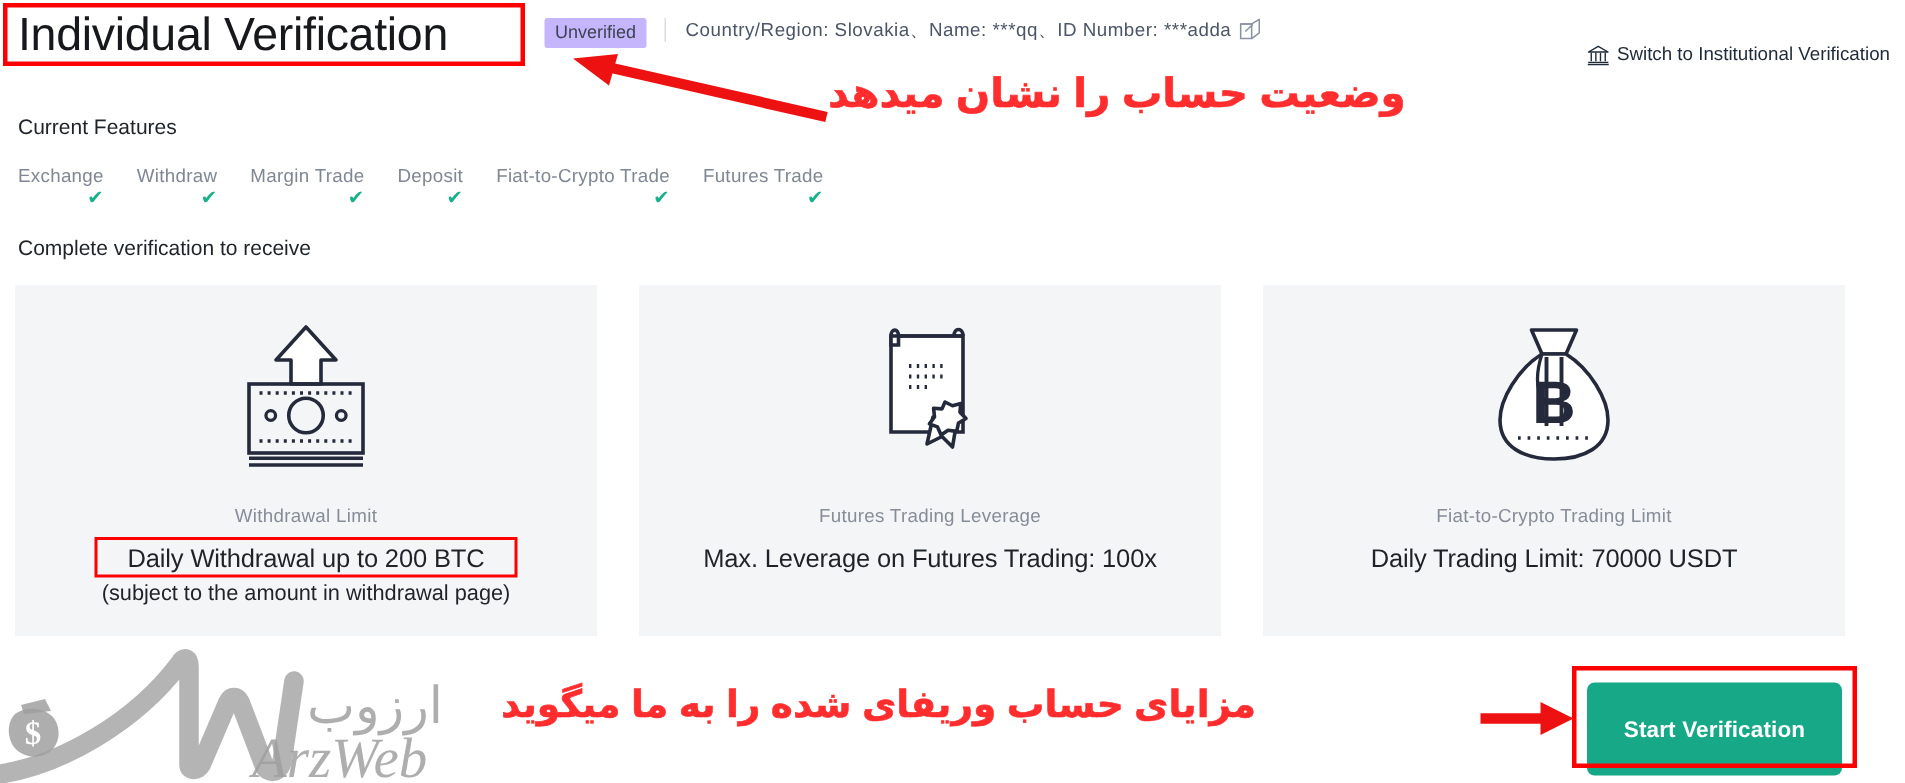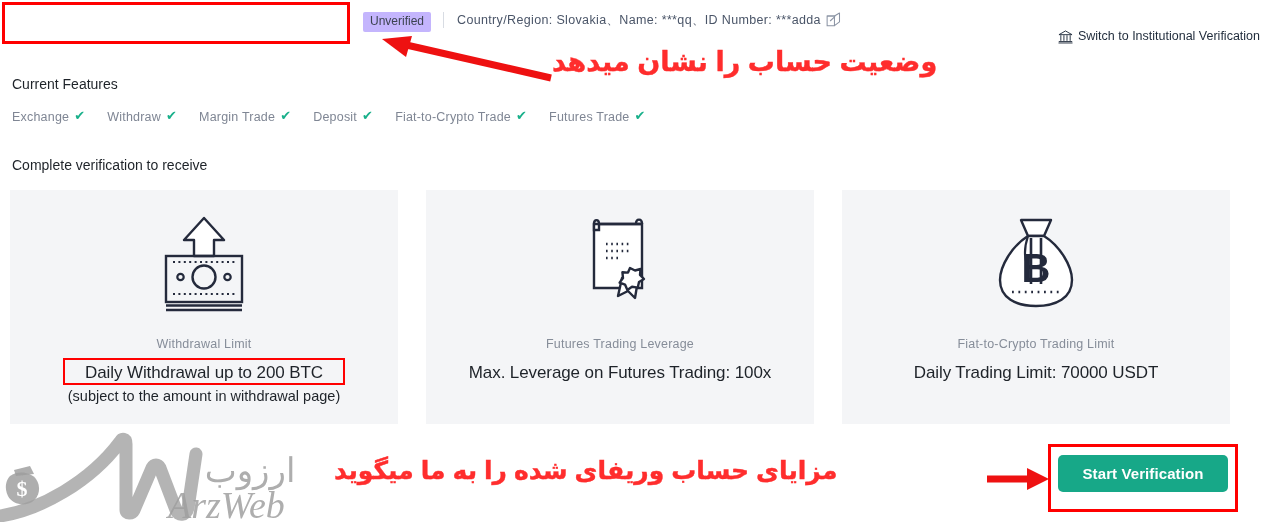--- a/index.html
+++ b/index.html
@@ -112,24 +112,25 @@
     top: 109px;
     display: flex;
     align-items: center;
     gap: 0;
     font-size: 12.5px;
     color: #7f8694;
     line-height: 16px;
   }
   .feature-item {
     display: flex;
-    align-items: flex-start;
+    align-items: flex-end;
     margin-right: 22px;
     white-space: nowrap;
     letter-spacing: 0.2px;
+    flex-direction: column;
   }
   .feature-check {
     color: #18b08a;
     font-size: 13px;
     margin-left: 5px;
     font-weight: 700;
     line-height: 13px;
   }
 
   
@@ -211,21 +212,21 @@
     box-sizing: border-box;
     pointer-events: none;
   }
 
   
   .start-btn {
     position: absolute;
     left: 1058px;
     top: 455px;
     width: 170px;
-    height: 37px;
+    height: 62px;
     background: #17a888;
     color: #ffffff;
     border: none;
     border-radius: 5px;
     font-size: 15px;
     font-weight: 600;
     font-family: "Liberation Sans", sans-serif;
     cursor: pointer;
     letter-spacing: 0.1px;
   }
@@ -275,20 +276,21 @@
     height: 98px;
     opacity: 0.95;
     pointer-events: none;
   }
 </style>
 </head>
 <body>
 
 <div class="header">
 
+  <div class="page-title">Individual Verification</div>
   <div class="title-redbox"></div>
 
   <div class="status-badge">Unverified</div>
 
   <div class="divider-bar"></div>
 
   <div class="account-info">Country/Region: Slovakia、Name: ***qq、ID Number: ***adda</div>
 
   <span class="edit-icon">
     <svg width="15" height="15" viewBox="0 0 16 16" fill="none">

